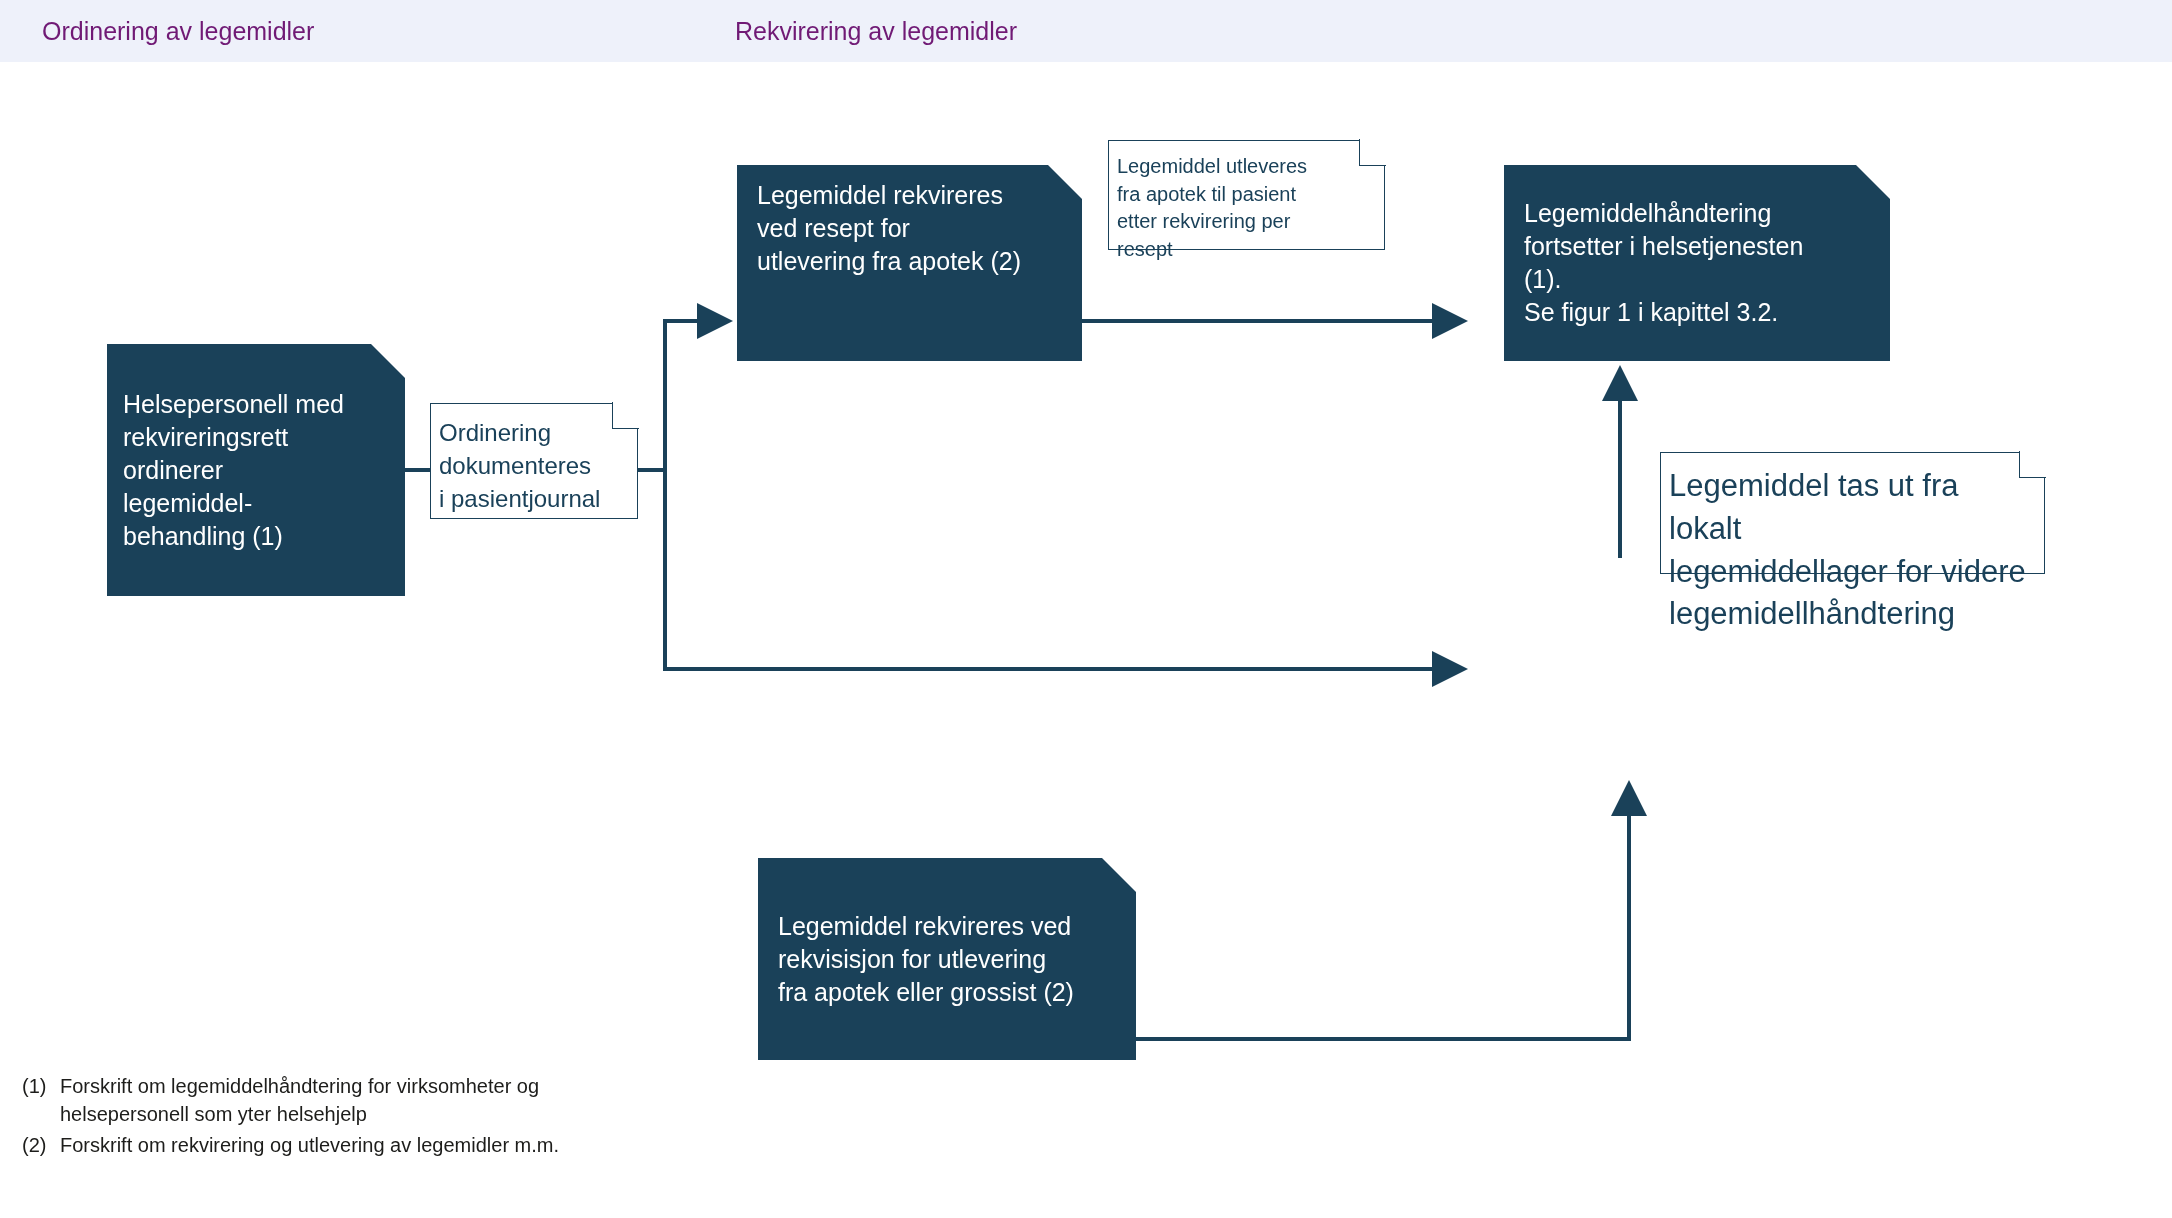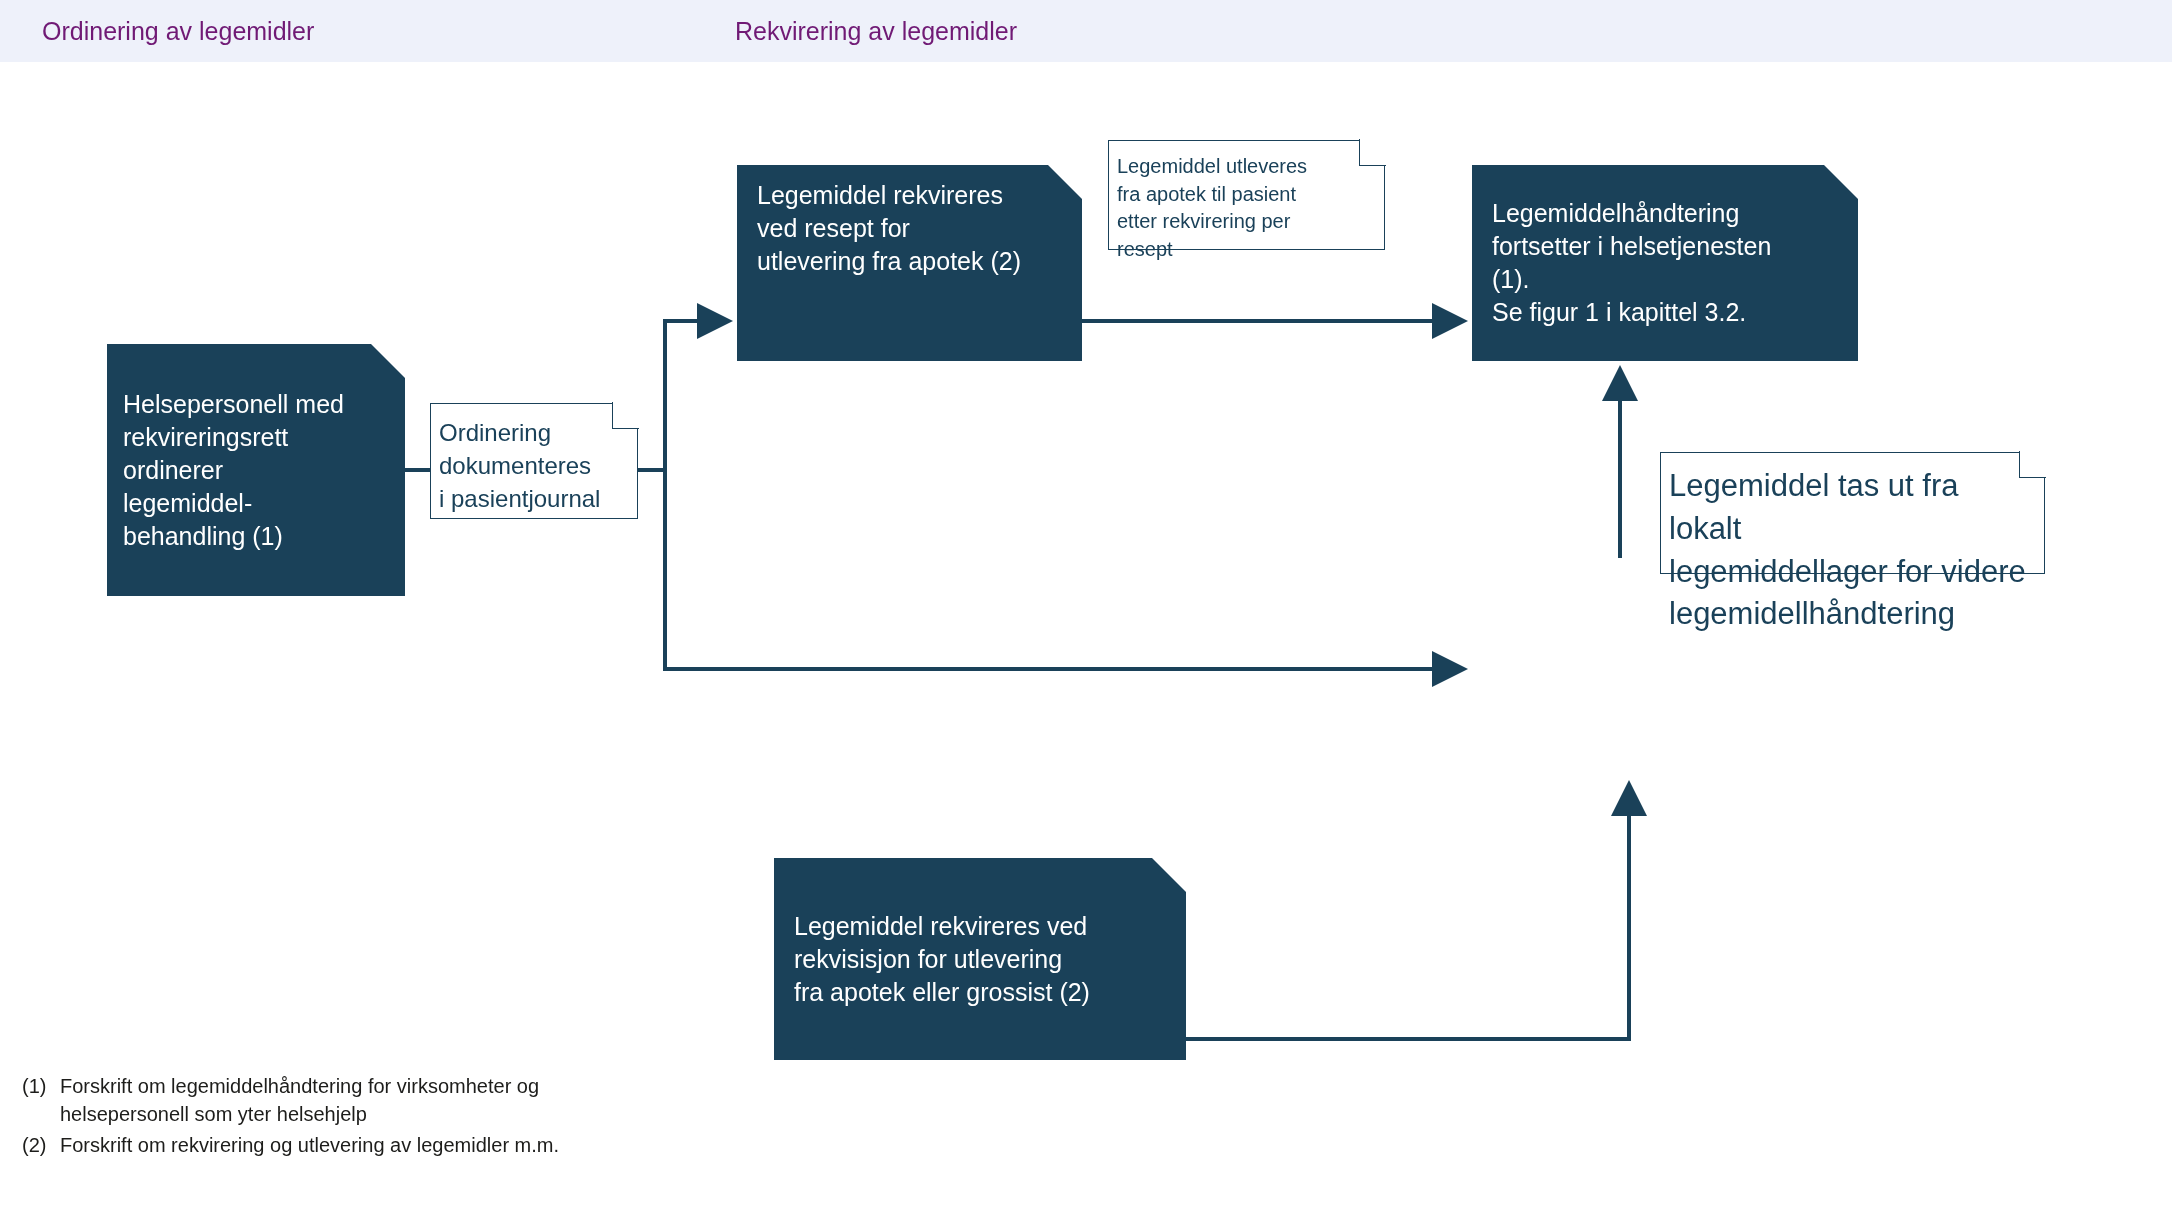--- a/index.html
+++ b/index.html
@@ -67,40 +67,39 @@
     align-items: center;
     padding-left: 16px;
   }
   #box-resept {
     left: 737px;
     top: 103px;
     width: 345px;
     height: 196px;
   }
   #box-fortsetter {
-    left: 1472px;
+    left: 1504px;
     top: 103px;
     width: 386px;
     height: 196px;
     align-items: center;
   }
   #box-lokalt-lager {
     left: 1472px;
     top: 496px;
     width: 450px;
     height: 218px;
     align-items: center;
   }
   #box-rekvisisjon {
     left: 758px;
     top: 796px;
-    width: 412px;
+    width: 378px;
     height: 202px;
     align-items: center;
-    margin-left: 16px;
   }
 
   
   .note {
     position: absolute;
     background: #ffffff;
     border: 1.6px solid #1a4159;
     color: #1a4159;
     box-sizing: border-box;
     padding: 12px 8px;

